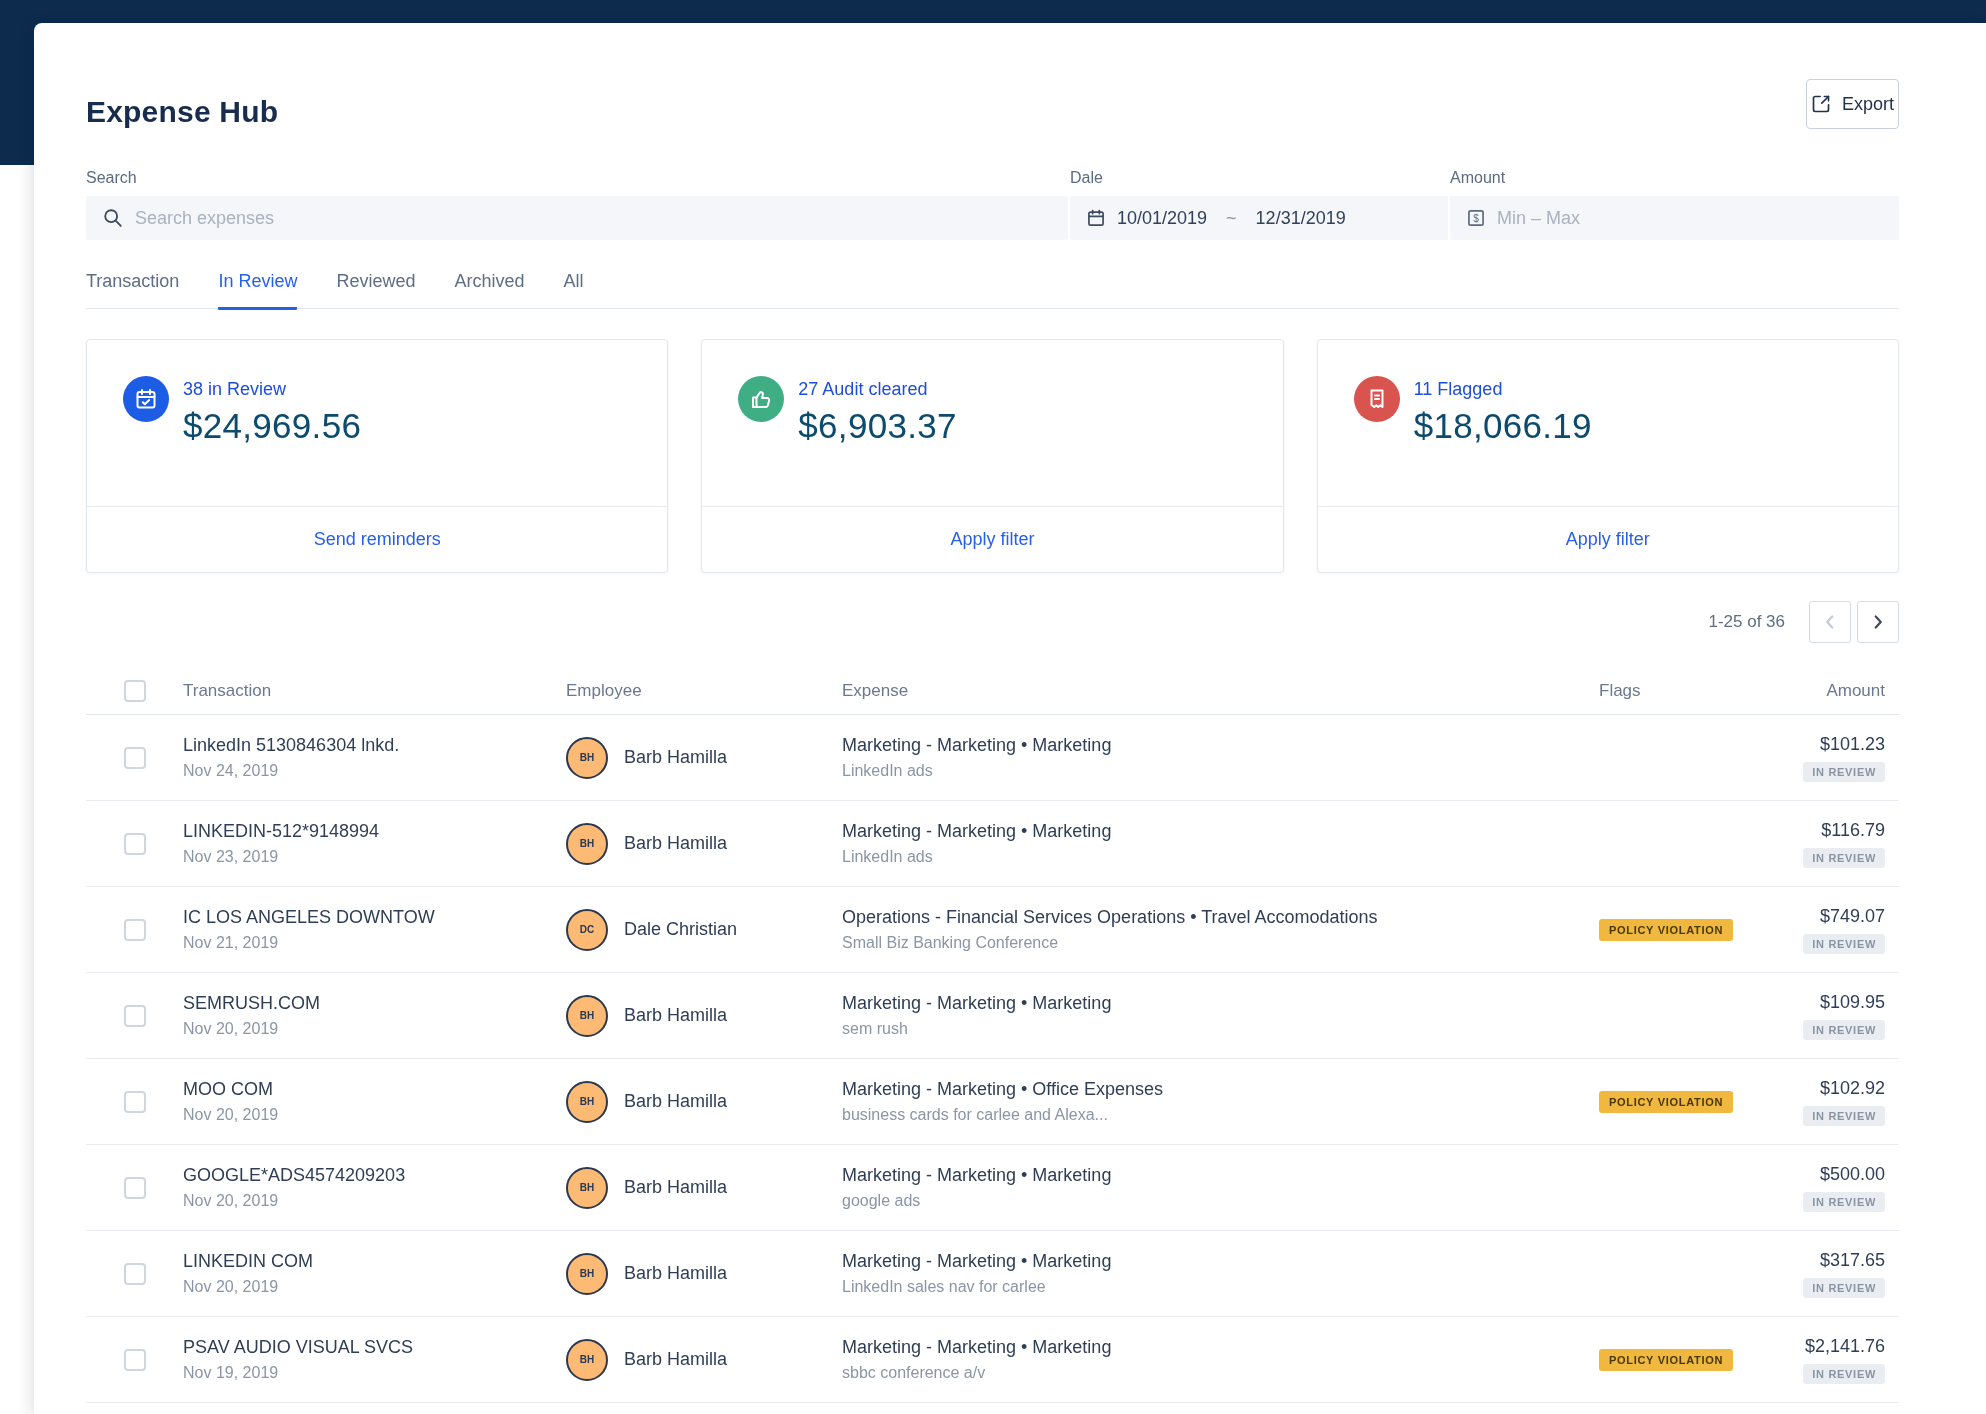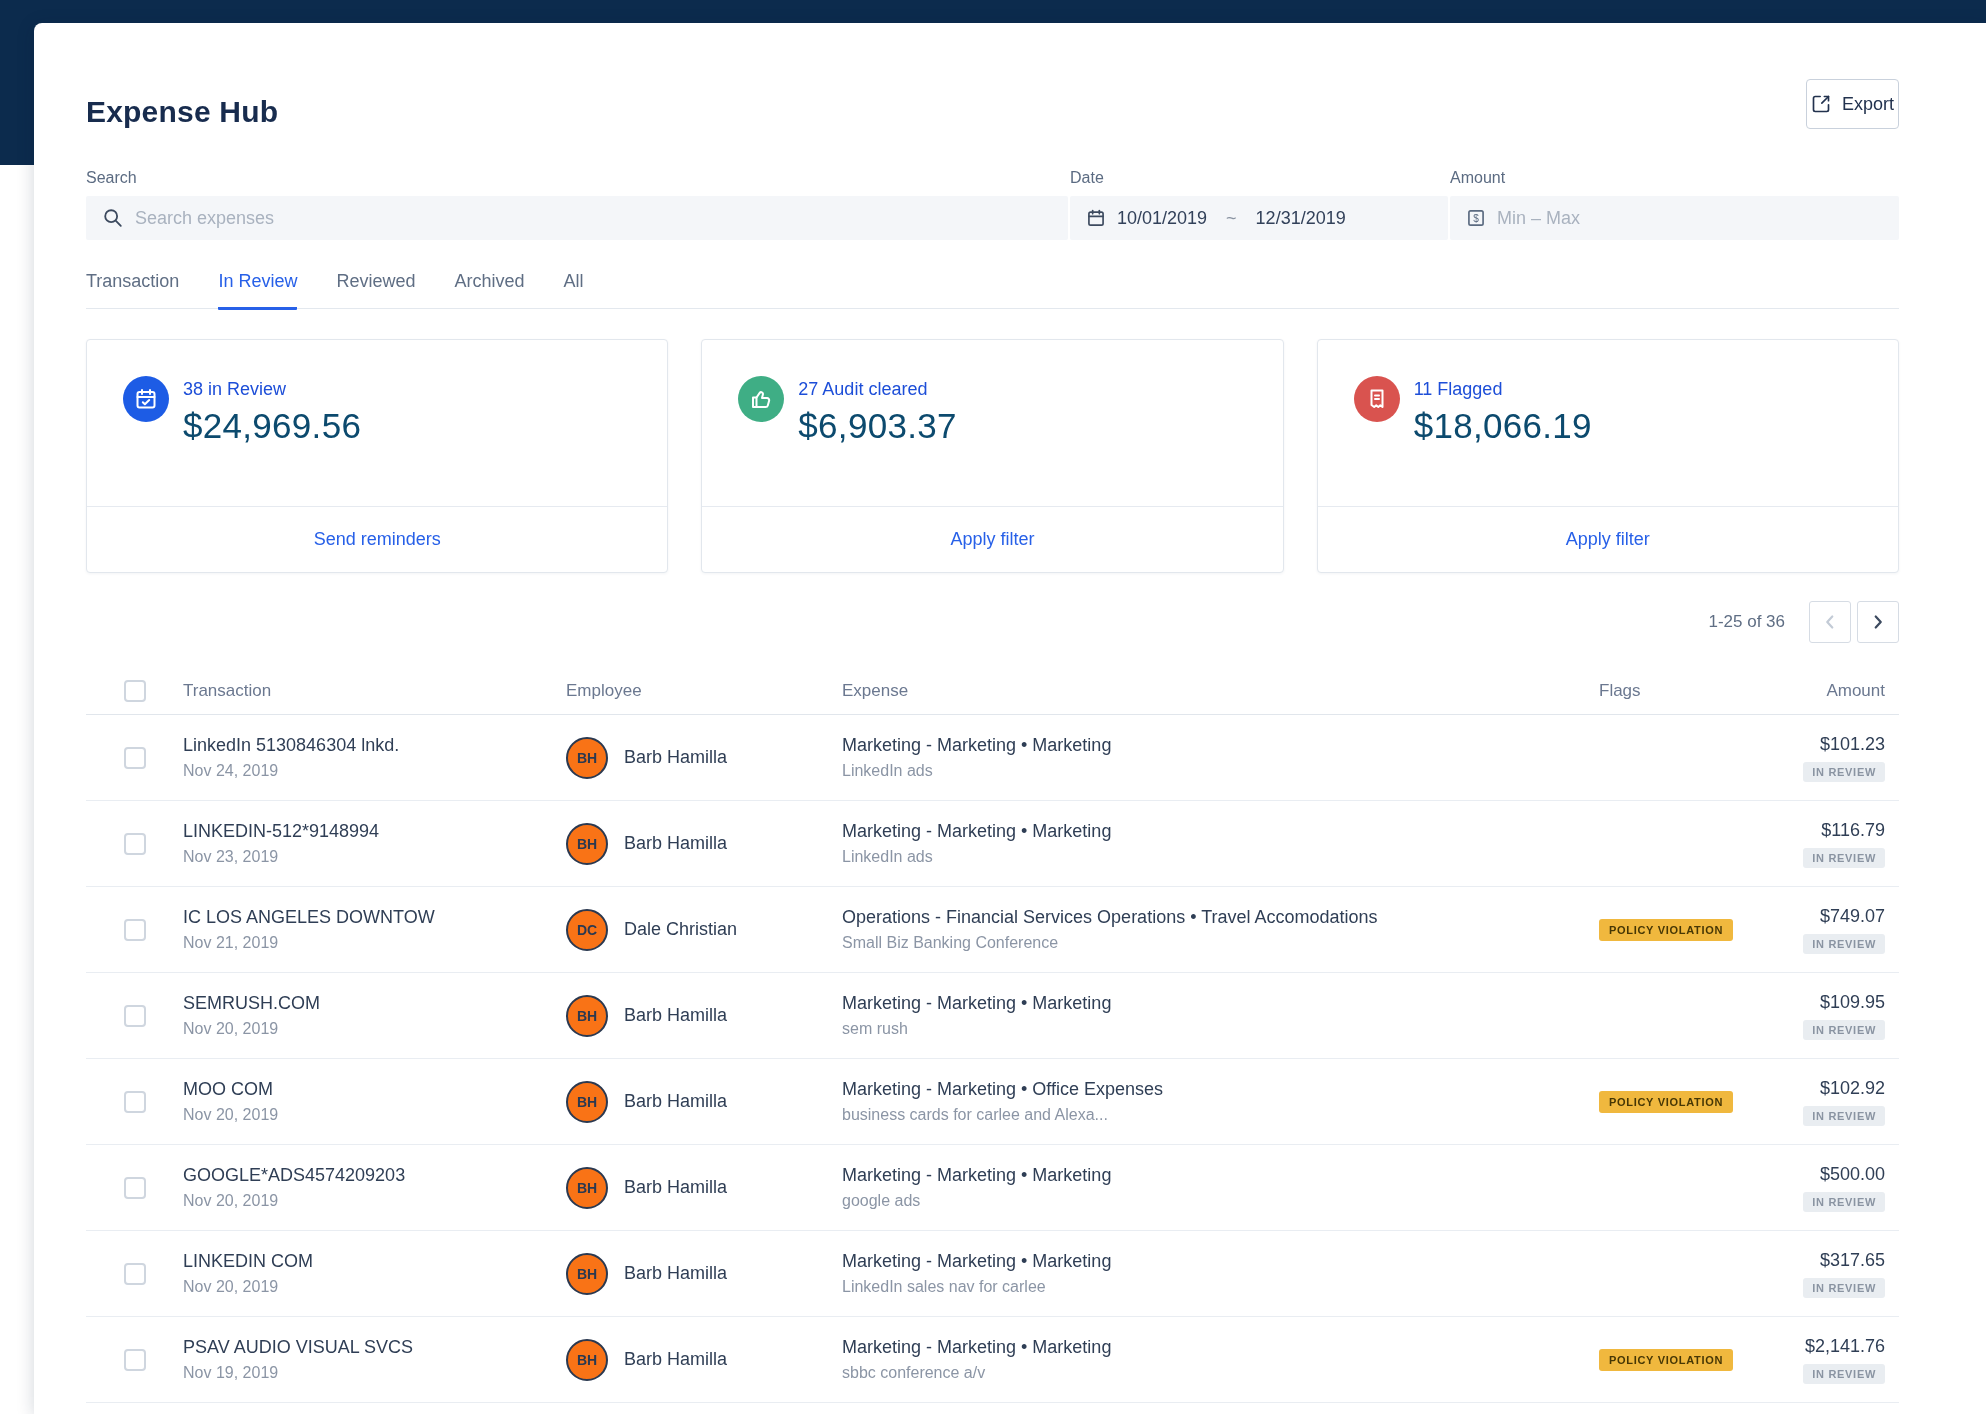--- a/index.html
+++ b/index.html
@@ -107,21 +107,21 @@
   .col-exp { flex: 1; display: flex; flex-direction: column; justify-content: center; gap: 6px; padding-right: 20px; }
   .col-flags { width: 190px; display: flex; align-items: center; }
   .col-amt { width: 110px; display: flex; flex-direction: column; align-items: flex-end; justify-content: center; gap: 7px; padding-right: 14px; }
   .thead .col-amt { align-items: flex-end; }
 
   .t-name { font-size: 18px; color: #2f3e55; }
   .t-date { font-size: 16px; color: #8b95a5; }
   .avatar {
     width: 42px; height: 42px; border: 2px solid #2b3950; border-radius: 50%;
     display: flex; align-items: center; justify-content: center;
-    font-size: 14px; font-weight: 700; color: #2b3950; background: #f97316; flex: 0 0 42px;
+    font-size: 10px; font-weight: 700; color: #2b3950; background: #fdba74; flex: 0 0 42px;
   }
   .emp-name { font-size: 18px; color: #2f3e55; }
   .e-main { font-size: 18px; color: #2f3e55; }
   .e-memo { font-size: 16px; color: #8b95a5; }
   .badge-violation {
     background: #f0b83e; color: #463705;
     font-size: 11px; font-weight: 700; letter-spacing: 0.7px;
     padding: 5px 10px; border-radius: 3px; white-space: nowrap;
   }
   .badge-status {
@@ -148,21 +148,21 @@
             <path d="M21 13v6a2 2 0 0 1-2 2H5a2 2 0 0 1-2-2V5a2 2 0 0 1 2-2h6"></path>
           </svg>
       </span>
       <span>Export</span>
     </button>
   </div>
 
   <div class="filters">
     <div class="filter-labels">
       <div class="filter-label f-search">Search</div>
-      <div class="filter-label f-date">Date</div>
+      <div class="filter-label f-date">Dale</div>
       <div class="filter-label f-amount">Amount</div>
     </div>
     <div class="filter-inputs">
       <div class="field f-search">
         <span style="display:flex;">
           <svg width="22" height="22" viewBox="0 0 24 24" fill="none" stroke="#3c4a5f" stroke-width="2" stroke-linecap="round">
               <circle cx="10" cy="10" r="6.5"></circle>
               <path d="M15.2 15.2L20.5 20.5"></path>
             </svg>
         </span>

